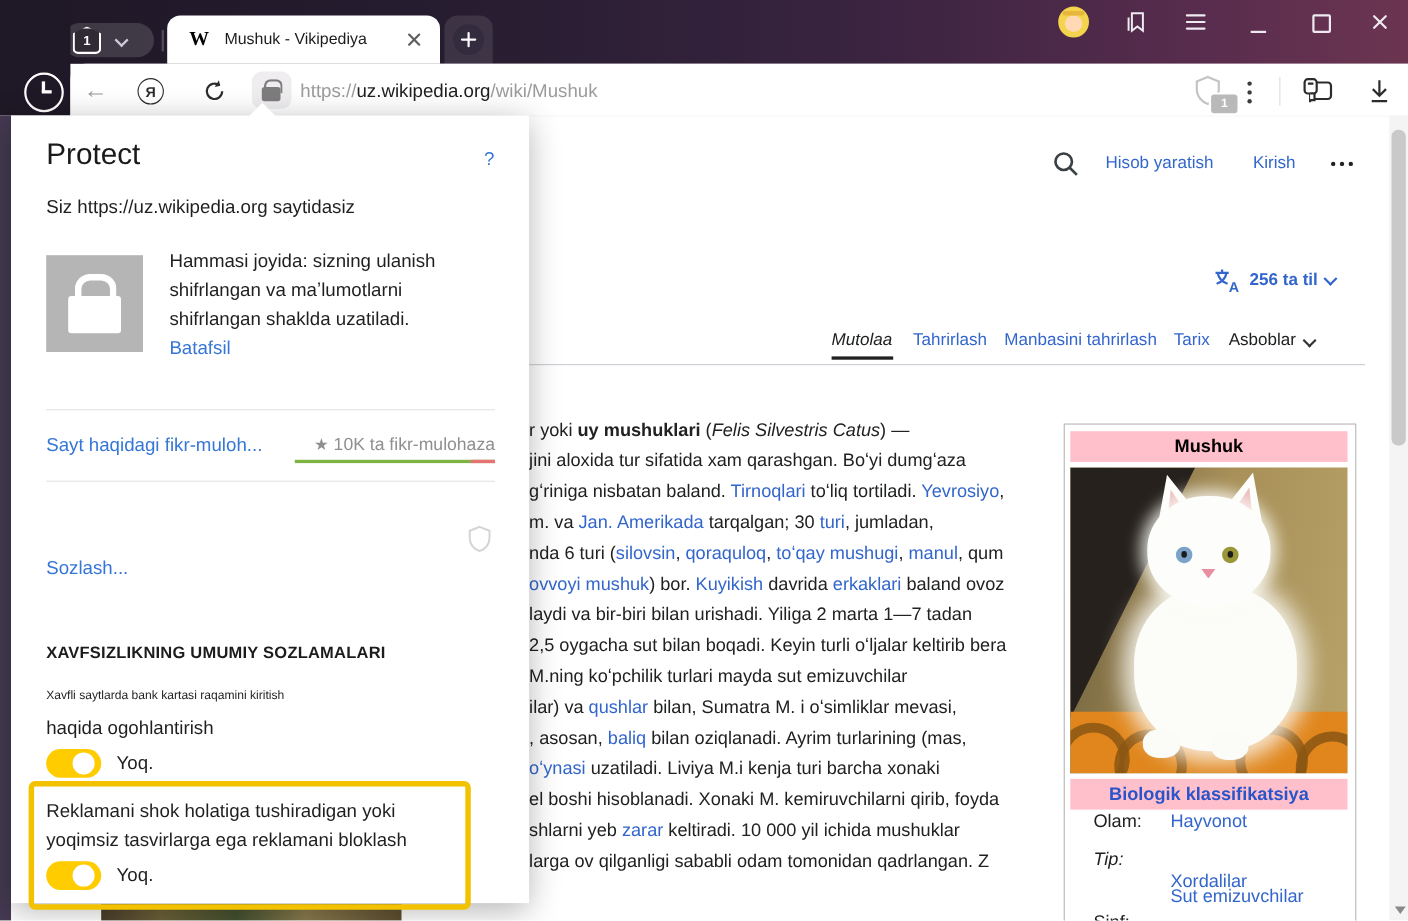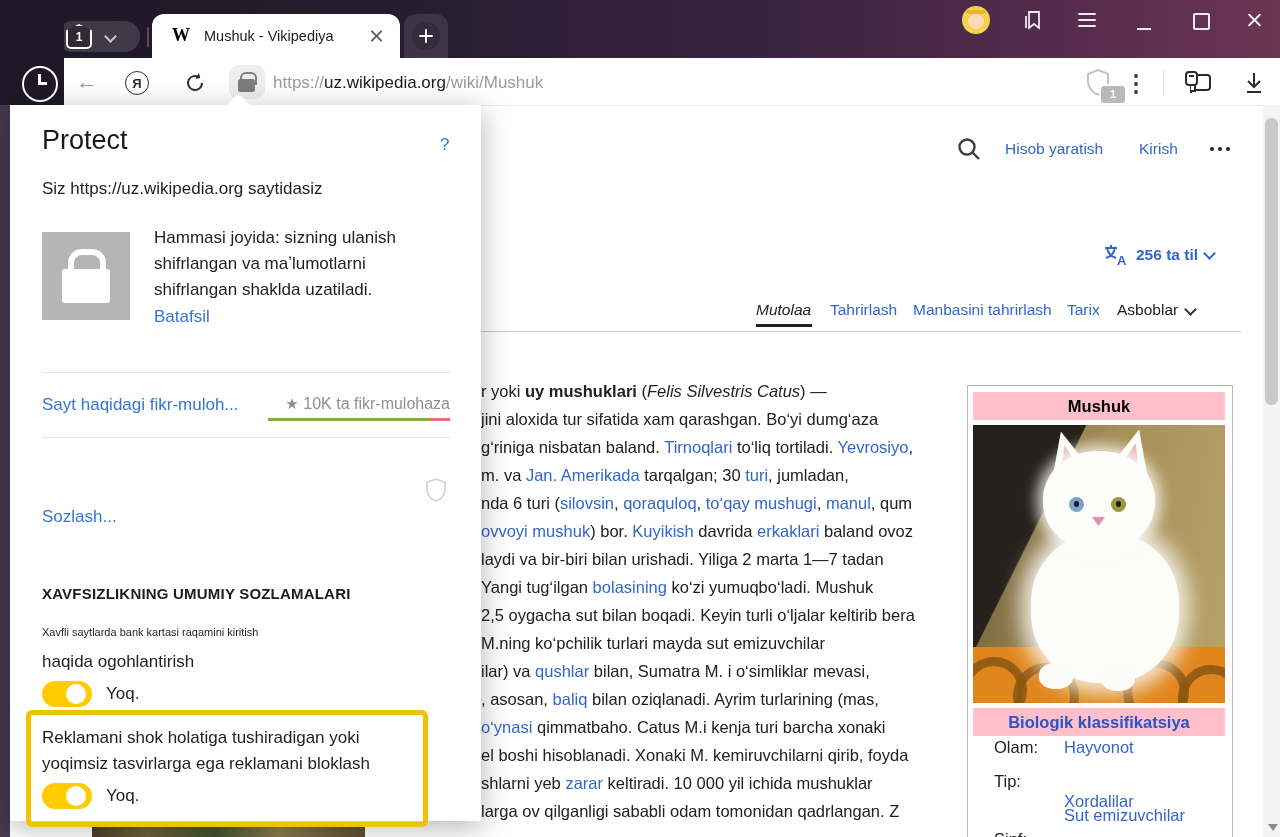--- a/index.html
+++ b/index.html
@@ -279,26 +279,25 @@
   <div class="abs tabs-border"></div>
 
   <div class="abs article" id="article">
       <div class="aline"><span class="seg-p">r yoki </span><span class="seg-b">uy mushuklari</span><span class="seg-p"> (</span><span class="seg-i">Felis Silvestris Catus</span><span class="seg-p">) —</span></div>
       <div class="aline"><span class="seg-p">jini aloxida tur sifatida xam qarashgan. Boʻyi dumgʻaza</span></div>
       <div class="aline"><span class="seg-p">gʻriniga nisbatan baland. </span><span class="seg-l">Tirnoqlari</span><span class="seg-p"> toʻliq tortiladi. </span><span class="seg-l">Yevrosiyo</span><span class="seg-p">,</span></div>
       <div class="aline"><span class="seg-p">m. va </span><span class="seg-l">Jan. Amerikada</span><span class="seg-p"> tarqalgan; 30 </span><span class="seg-l">turi</span><span class="seg-p">, jumladan,</span></div>
       <div class="aline"><span class="seg-p">nda 6 turi (</span><span class="seg-l">silovsin</span><span class="seg-p">, </span><span class="seg-l">qoraquloq</span><span class="seg-p">, </span><span class="seg-l">toʻqay mushugi</span><span class="seg-p">, </span><span class="seg-l">manul</span><span class="seg-p">, qum</span></div>
       <div class="aline"><span class="seg-l">ovvoyi mushuk</span><span class="seg-p">) bor. </span><span class="seg-l">Kuyikish</span><span class="seg-p"> davrida </span><span class="seg-l">erkaklari</span><span class="seg-p"> baland ovoz</span></div>
       <div class="aline"><span class="seg-p">laydi va bir-biri bilan urishadi. Yiliga 2 marta 1—7 tadan</span></div>
-      <div class="aline"><span class="seg-p">Yangi tugʻilgan </span><span class="seg-l">bolasining</span><span class="seg-p"> koʻzi yumuqboʻladi. Mushuk</span></div>
       <div class="aline"><span class="seg-p">2,5 oygacha sut bilan boqadi. Keyin turli oʻljalar keltirib bera</span></div>
       <div class="aline"><span class="seg-p">M.ning koʻpchilik turlari mayda sut emizuvchilar</span></div>
       <div class="aline"><span class="seg-p">ilar) va </span><span class="seg-l">qushlar</span><span class="seg-p"> bilan, Sumatra M. i oʻsimliklar mevasi,</span></div>
       <div class="aline"><span class="seg-p">, asosan, </span><span class="seg-l">baliq</span><span class="seg-p"> bilan oziqlanadi. Ayrim turlarining (mas,</span></div>
-      <div class="aline"><span class="seg-l">oʻynasi</span><span class="seg-p"> qimmatbaho. Catus M.i kenja turi barcha xonaki</span></div>
+      <div class="aline"><span class="seg-l">oʻynasi</span><span class="seg-p"> uzatiladi. Liviya M.i kenja turi barcha xonaki</span></div>
       <div class="aline"><span class="seg-p">el boshi hisoblanadi. Xonaki M. kemiruvchilarni qirib, foyda</span></div>
       <div class="aline"><span class="seg-p">shlarni yeb </span><span class="seg-l">zarar</span><span class="seg-p"> keltiradi. 10 000 yil ichida mushuklar</span></div>
       <div class="aline"><span class="seg-p">larga ov qilganligi sababli odam tomonidan qadrlangan. Z</span></div>
     </div>
 
   <div class="abs photostrip"></div>
 
   <div class="abs infobox">
     <div class="pinkbar ib-title">Mushuk</div>
     <div class="catphoto">
@@ -323,21 +322,21 @@
       <div class="eye" style="left:138px;top:72px;background:#9a9738;">
           <i class="pupil"></i>
         </div>
       <div class="nose"></div>
       <div class="paw" style="left:66px;bottom:14px;"></div>
       <div class="paw" style="left:128px;bottom:12px;"></div>
     </div>
     <div class="pinkbar ib-section">Biologik klassifikatsiya</div>
     <span class="ib-row" style="top:352px;">Olam:</span>
     <a class="ib-val" style="top:352px;">Hayvonot</a>
-    <span class="ib-row" style="top:386px;">Tip:</span>
+    <span class="ib-row" style="top:386px;font-style:italic;">Tip:</span>
     <a class="ib-val" style="top:386px;margin-top:20px;">Xordalilar</a>
     <span class="ib-row" style="top:420px;margin-top:24px;">Sinf:</span>
     <a class="ib-val" style="top:420px;">Sut emizuvchilar</a>
   </div>
 
   <div class="abs scrolltrack"></div>
   <div class="abs scrollthumb"></div>
   <div class="abs scrolldown"></div>
 
   <div class="abs panel">

